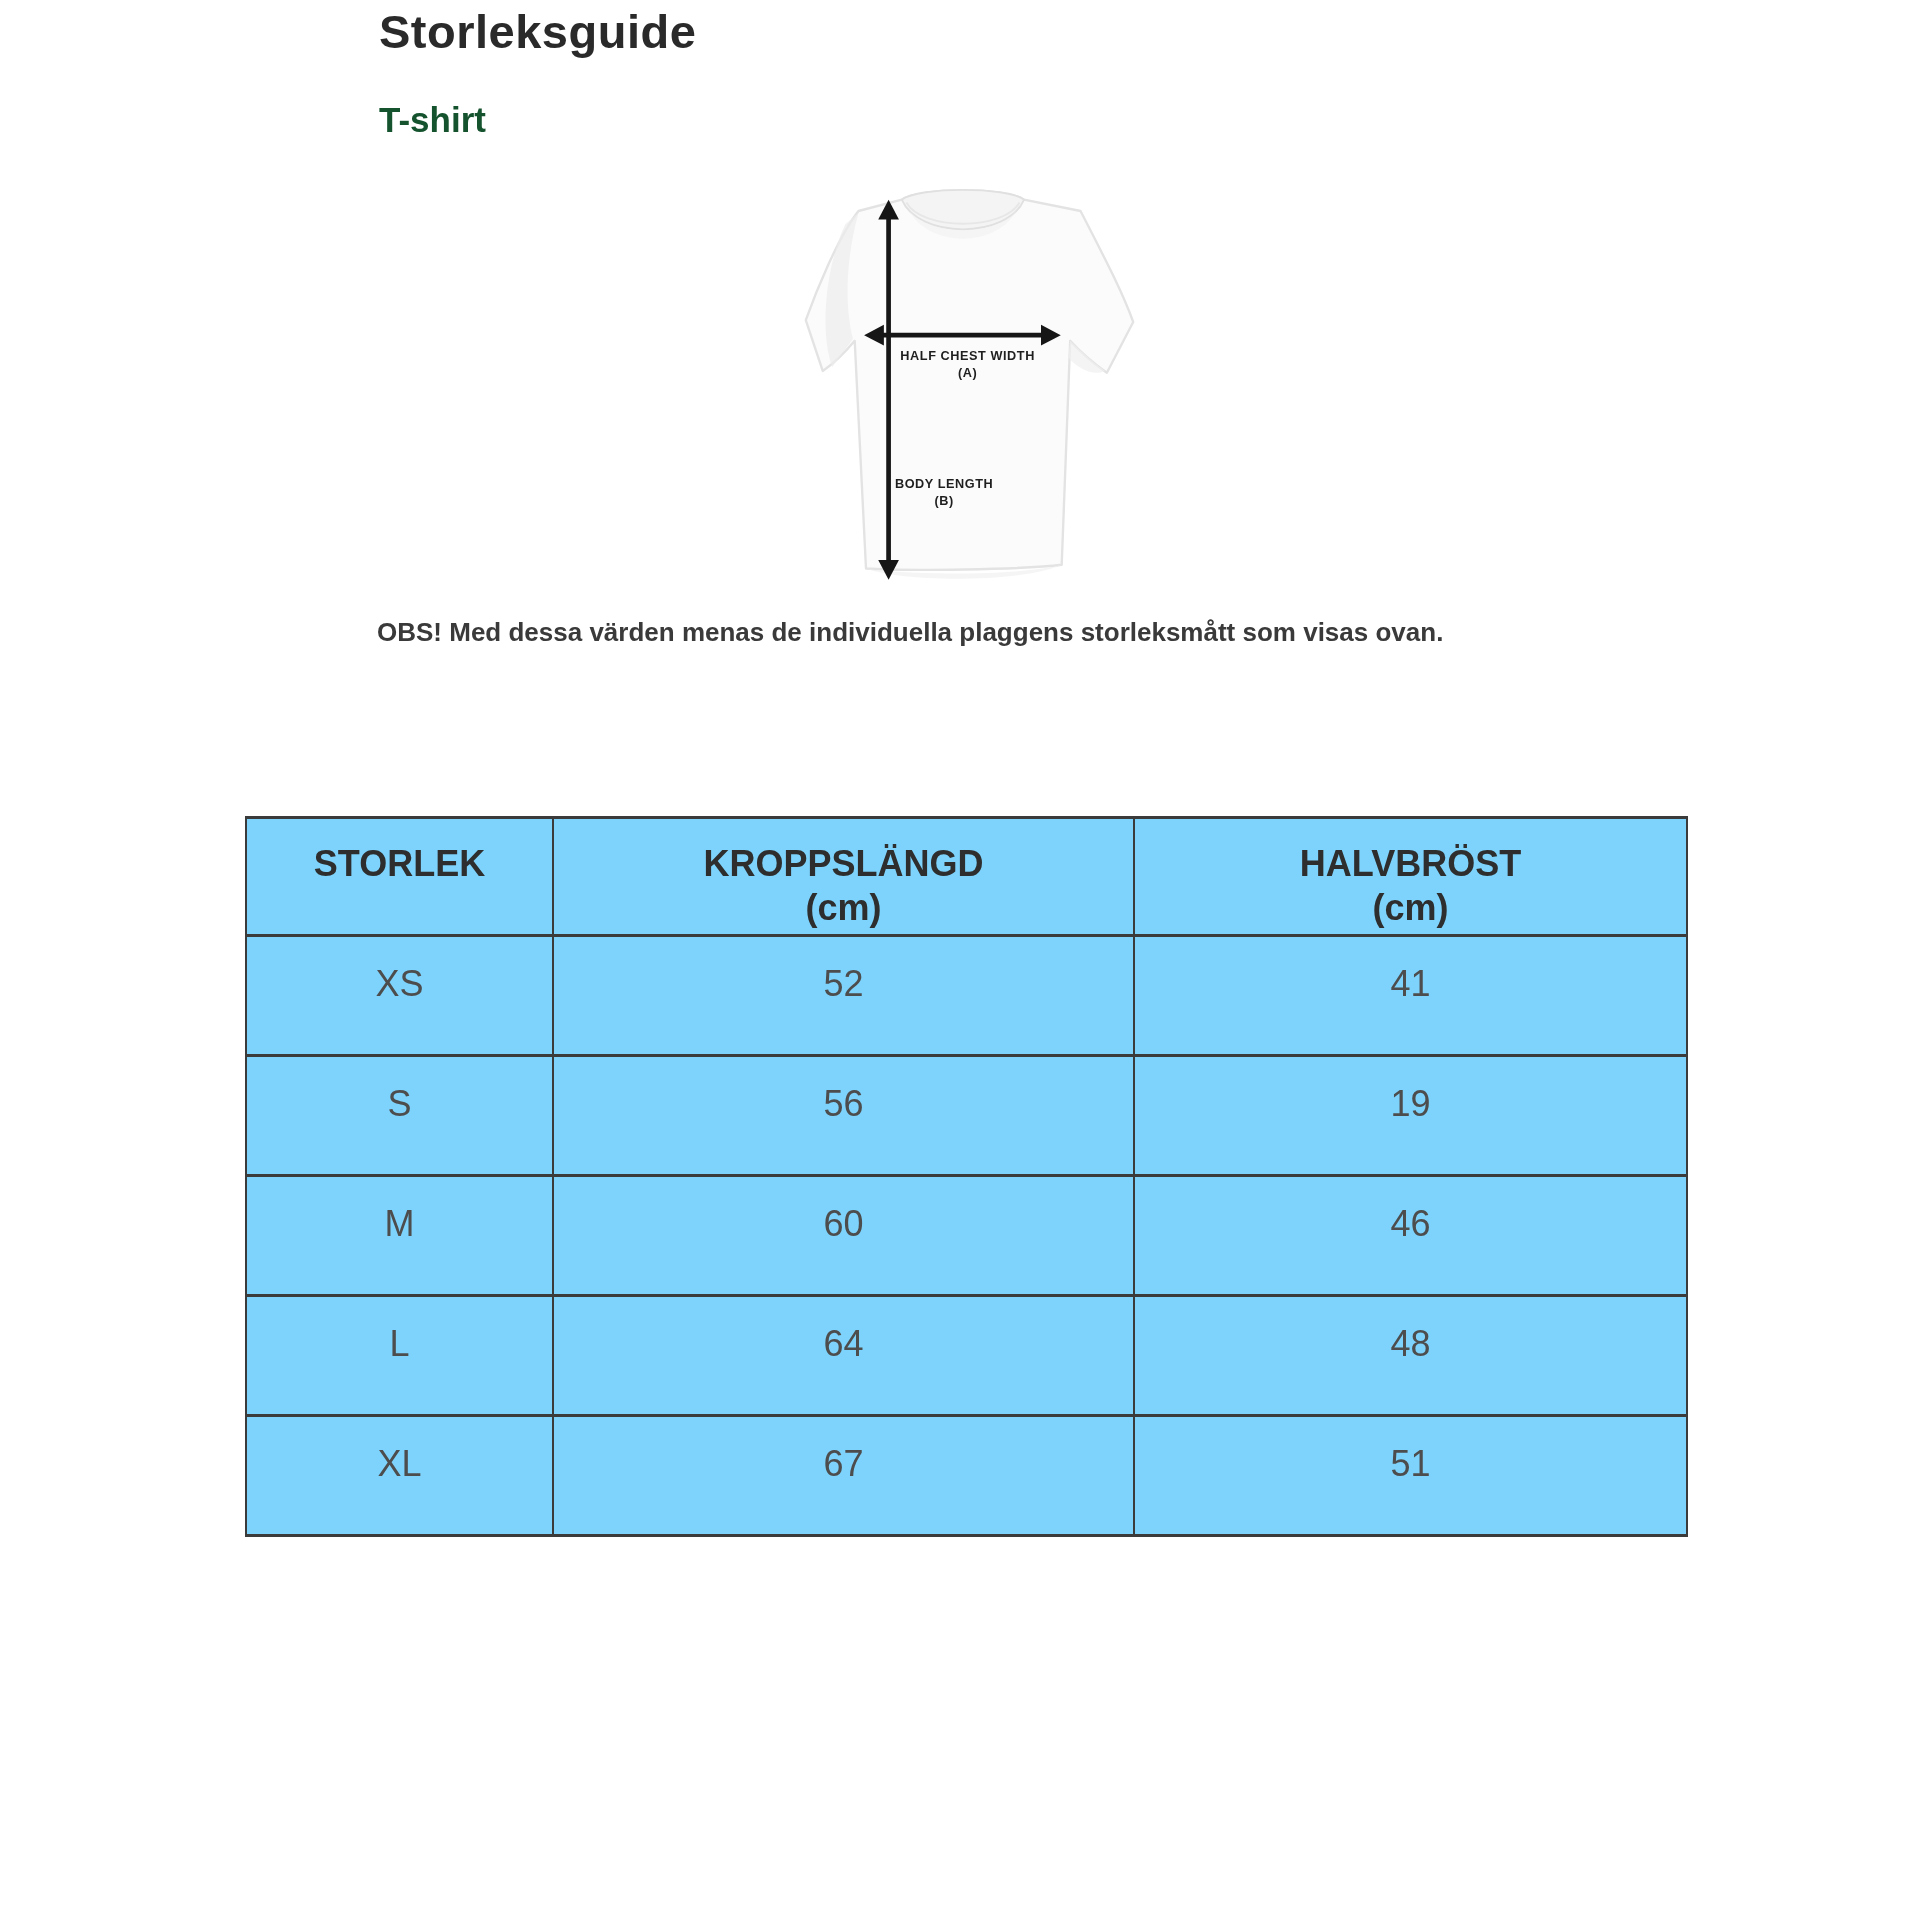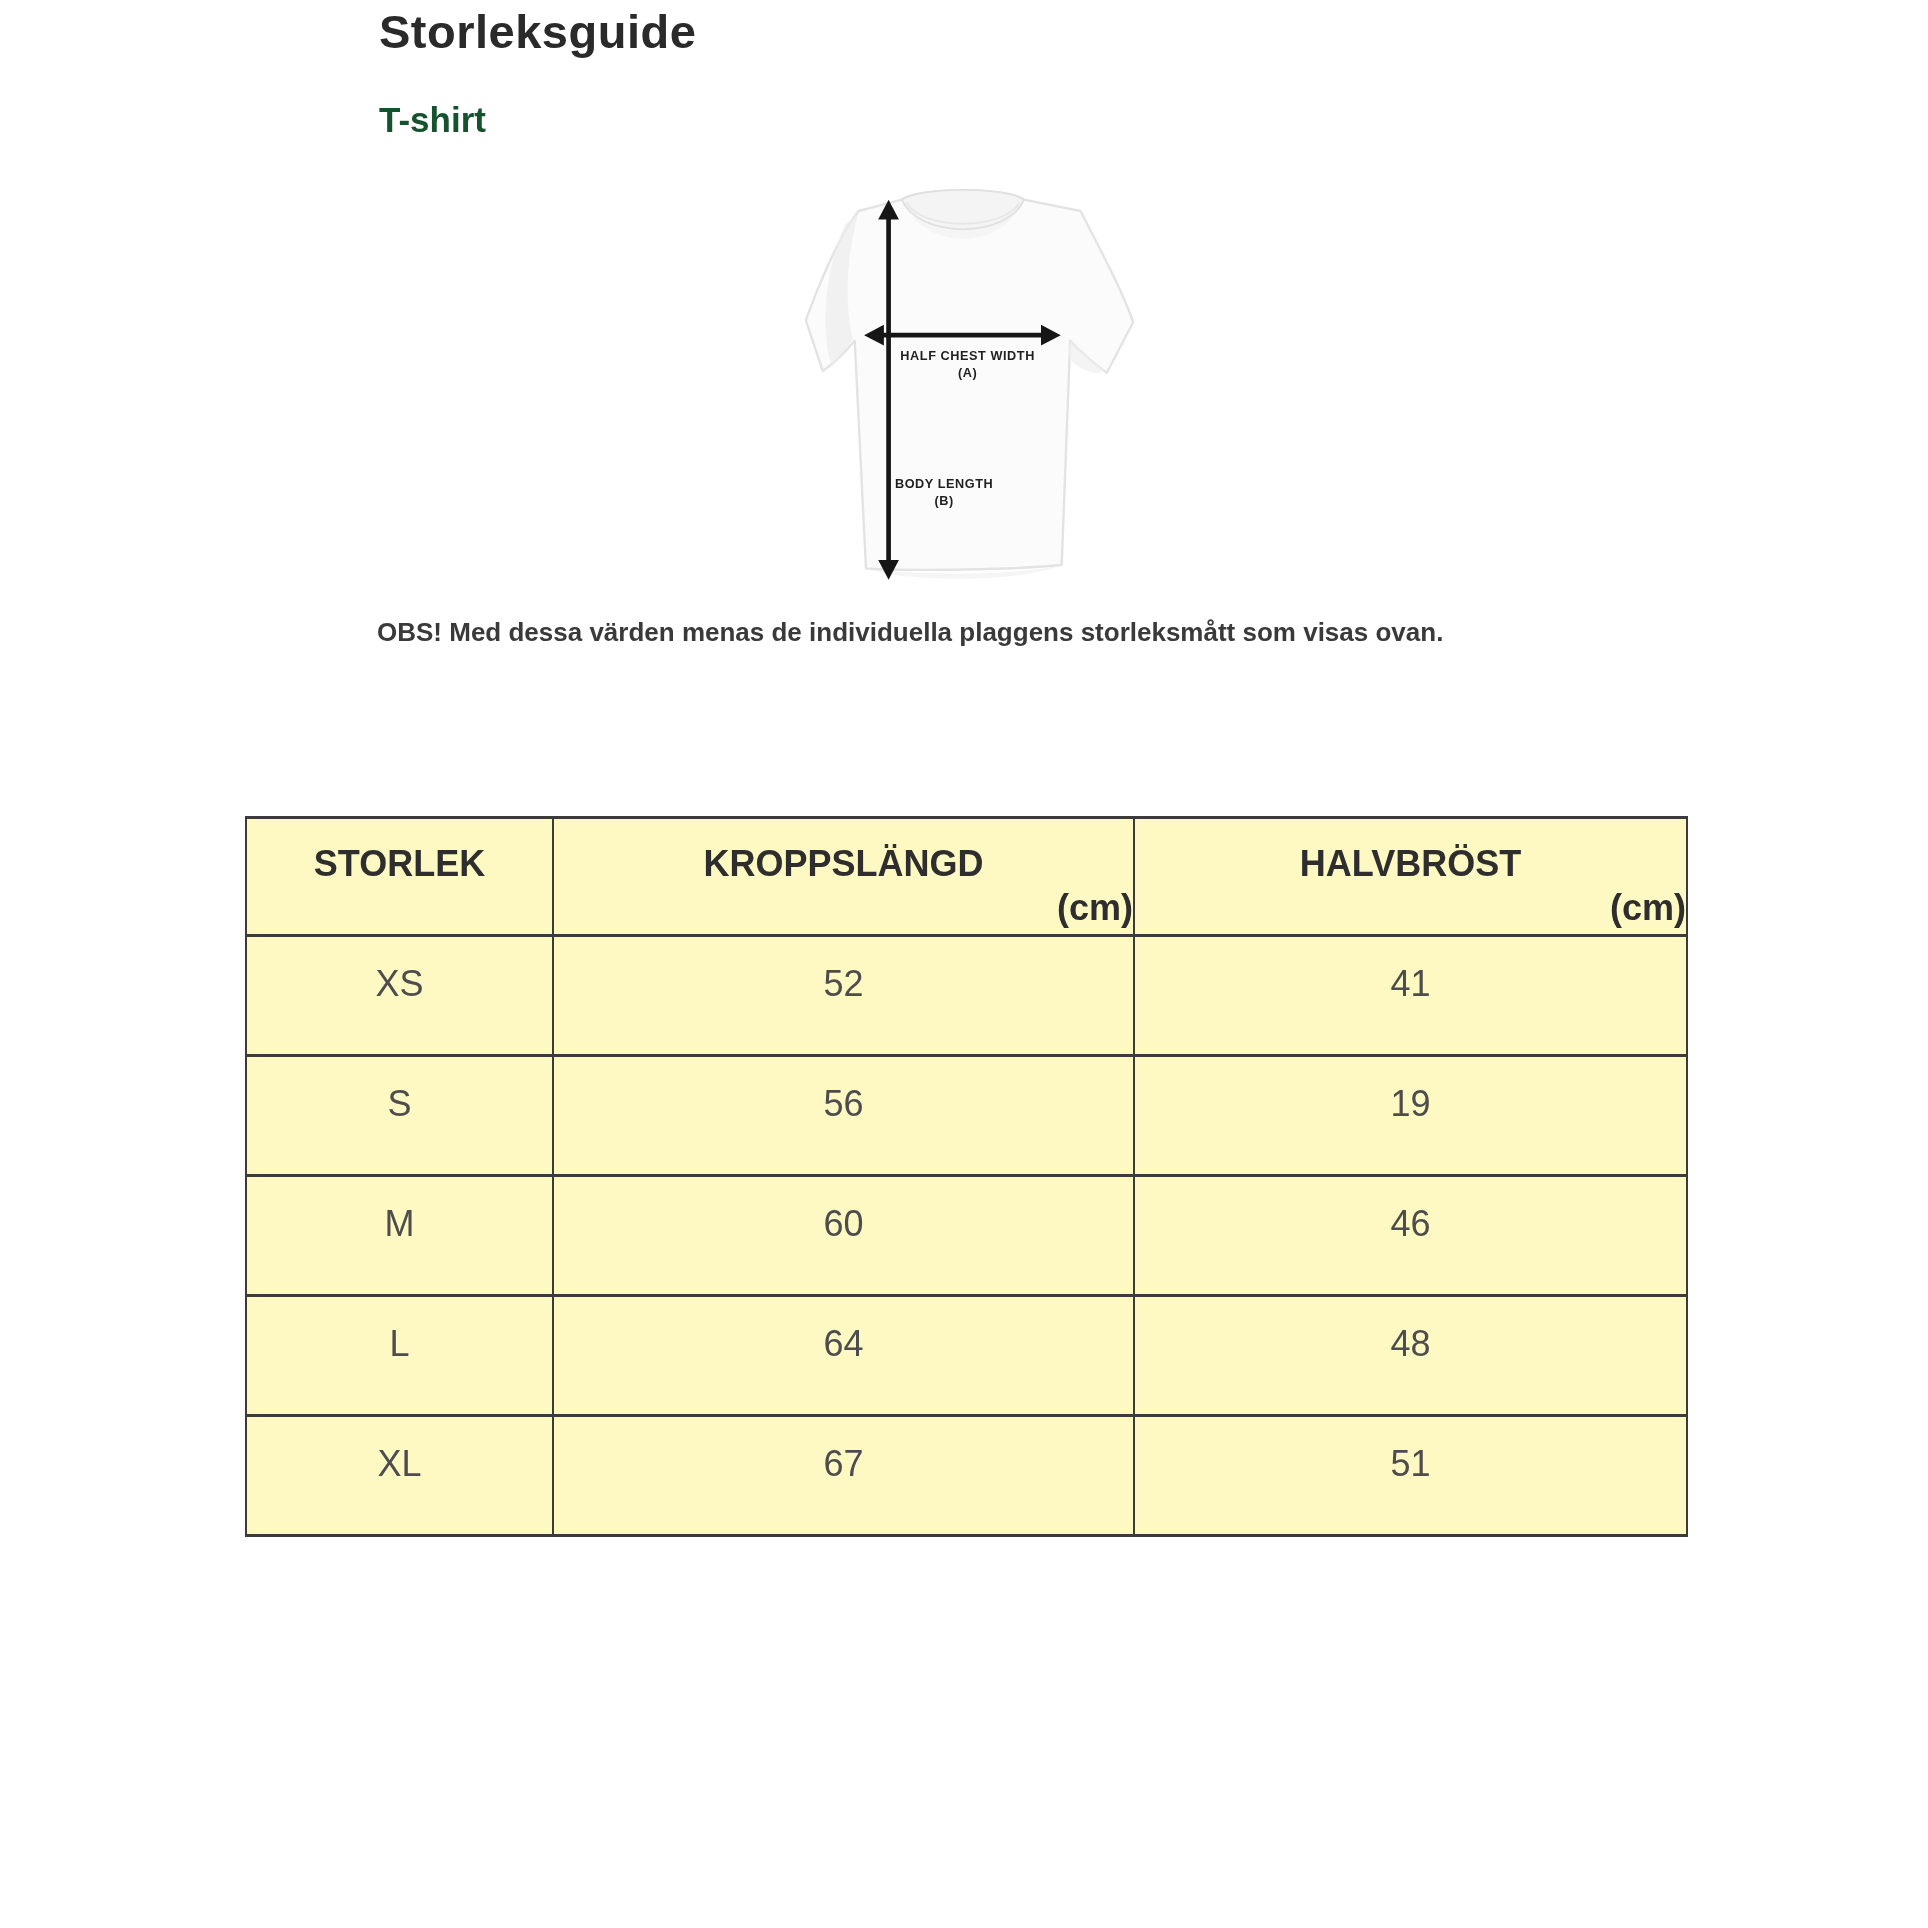--- a/index.html
+++ b/index.html
@@ -51,42 +51,42 @@
     margin: 0;
     white-space: nowrap;
   }
   table.size-table {
     position: absolute;
     left: 245px;
     top: 816px;
     width: 1441px;
     border-collapse: collapse;
     table-layout: fixed;
-    background: #fef9c3;
+    background: #7dd3fc;
   }
   table.size-table, .size-table th, .size-table td {
     border: 2.8px solid #3b3b3b;
   }
   .size-table th, .size-table td {
     border-top-width: 3.8px;
     border-bottom-width: 3.8px;
     text-align: center;
     vertical-align: top;
     padding: 0;
   }
   .size-table thead tr { height: 118px; }
   .size-table tbody tr { height: 120px; padding-left: 28px; }
   .size-table th {
     font-size: 36px;
     font-weight: bold;
     color: #2e2e2e;
     padding-top: 22.6px;
     line-height: 44px;
   }
-  .size-table th .unit-line { display: block; font-weight: bold; text-align: right; }
+  .size-table th .unit-line { display: block; font-weight: bold; }
   .size-table td {
     font-size: 36px;
     font-weight: 400;
     color: #4d4d4d;
     padding-top: 26px;
   }
   svg text {
     font-family: "Liberation Sans", "DejaVu Sans", sans-serif;
   }
 </style>

